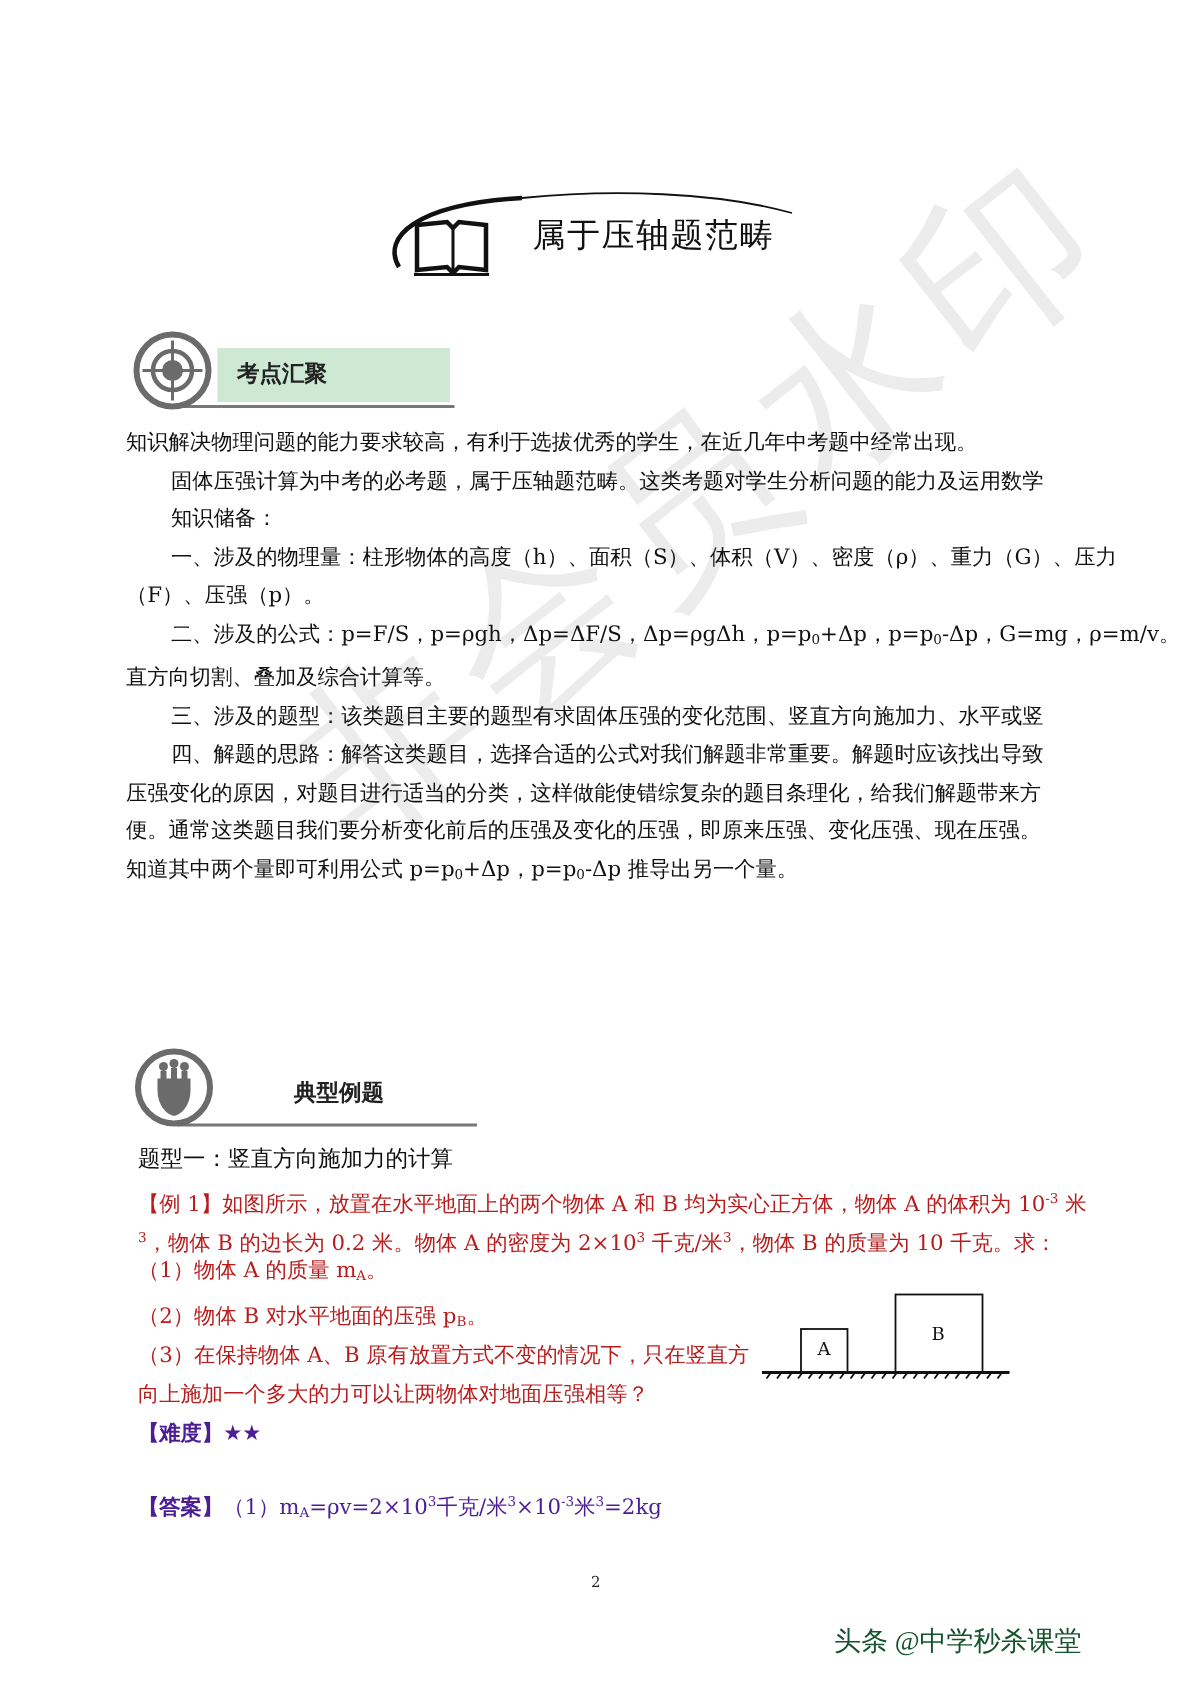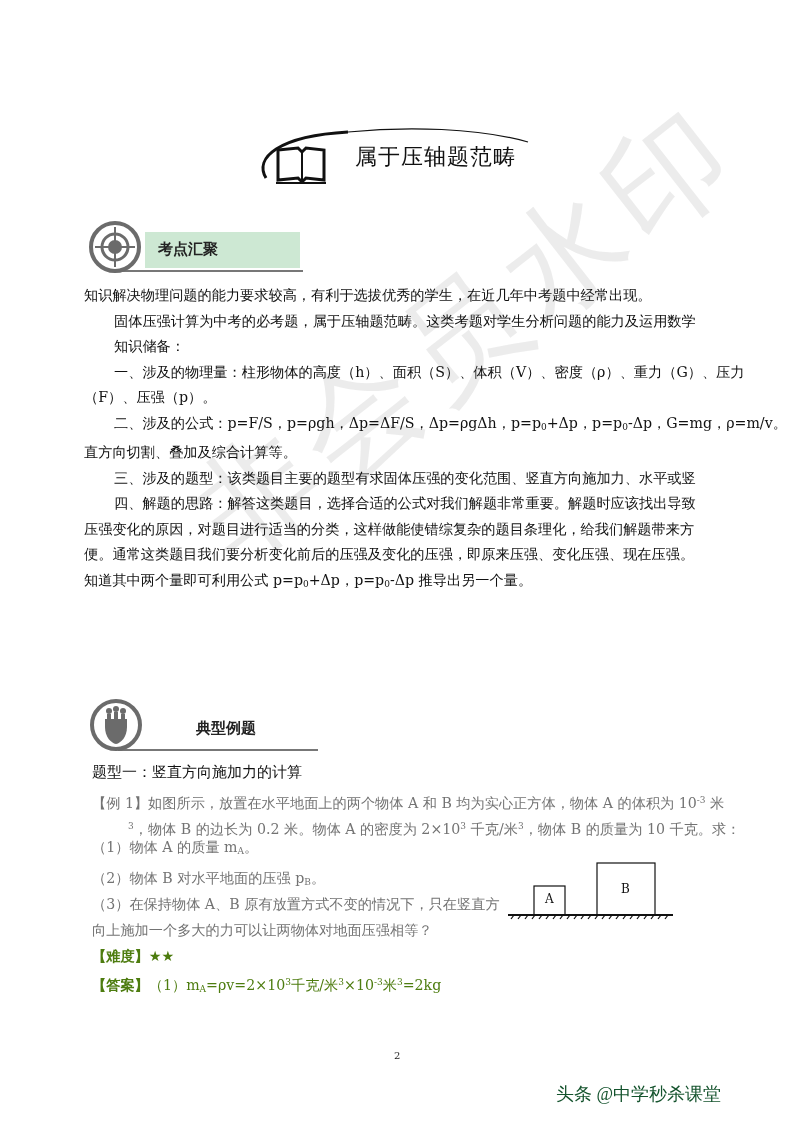--- a/index.html
+++ b/index.html
@@ -28,22 +28,22 @@
   .sec-underline { left: 20px; top: 50px; width: 195px; height: 2px; background: #777; }
   .line { display: block; white-space: nowrap; }
   .indent { padding-left: 30px; }
   sub { font-size: 9px; vertical-align: -2px; }
   sup { font-size: 9px; vertical-align: 5px; }
 
   .heading2 {
     left: 92px; top: 763px; font-family: "DejaVu Sans", sans-serif; font-size: 15px; color: #111;
     white-space: nowrap;
   }
-  .ex-text { left: 92px; font-size: 14.2px; line-height: 25.5px; color: #737373; white-space: nowrap; }
-  .red { color: #4d7c0f; }
+  .ex-text { left: 92px; font-size: 14.2px; line-height: 25.5px; color: #b91c1c; white-space: nowrap; }
+  .red { color: #4c1d95; }
   .bold { font-weight: bold; }
 
   
   .figure { left: 505px; top: 860px; width: 170px; height: 65px; }
 
   .page-num { left: 394px; top: 1050px; font-size: 10px; color: #222; }
   .footer-brand {
     left: 556px; top: 1082px; font-family: Liberation Serif, serif; font-size: 18px;
     color: #14532d; white-space: nowrap;
   }
@@ -110,28 +110,28 @@
     <rect x="19" y="17" width="4" height="6" fill="#6b6b6b"></rect>
     <rect x="26" y="15" width="4" height="8" fill="#6b6b6b"></rect>
     <rect x="33" y="17" width="4" height="6" fill="#6b6b6b"></rect>
   </svg>
   <div class="abs sec-label" style="left:72px;top:22px;margin-left:36px;">典型例题</div>
 </div>
 
 <div class="abs heading2">题型一：竖直方向施加力的计算</div>
 
 <div class="abs ex-text" style="top:788px;"><span>【例 1】如图所示，放置在水平地面上的两个物体 A 和 B 均为实心正方体，物体 A 的体积为 10</span><sup>-3</sup><span> 米</span></div>
-<div class="abs ex-text" style="top:814px;margin-left:36px;"><sup>3</sup><span>，物体 B 的边长为 0.2 米。物体 A 的密度为 2×10</span><sup>3</sup><span> 千克/米</span><sup>3</sup><span>，物体 B 的质量为 10 千克。求：</span></div>
+<div class="abs ex-text" style="top:814px;"><sup>3</sup><span>，物体 B 的边长为 0.2 米。物体 A 的密度为 2×10</span><sup>3</sup><span> 千克/米</span><sup>3</sup><span>，物体 B 的质量为 10 千克。求：</span></div>
 <div class="abs ex-text" style="top:835px;"><span>（1）物体 A 的质量 m</span><sub>A</sub><span>。</span></div>
 <div class="abs ex-text" style="top:866px;"><span>（2）物体 B 对水平地面的压强 p</span><sub>B</sub><span>。</span></div>
 <div class="abs ex-text" style="top:892px;">（3）在保持物体 A、B 原有放置方式不变的情况下，只在竖直方</div>
 <div class="abs ex-text" style="top:918px;">向上施加一个多大的力可以让两物体对地面压强相等？</div>
 
 <div class="abs ex-text red" style="top:944px;"><span class="bold">【难度】</span><span>★★</span></div>
-<div class="abs ex-text red" style="top:970px;text-align:center;"><span class="bold">【答案】</span><span>（1）m</span><sub>A</sub><span>=ρv=2×10</span><sup>3</sup><span>千克/米</span><sup>3</sup><span>×10</span><sup>-3</sup><span>米</span><sup>3</sup><span>=2kg</span></div>
+<div class="abs ex-text red" style="top:990px;text-align:center;"><span class="bold">【答案】</span><span>（1）m</span><sub>A</sub><span>=ρv=2×10</span><sup>3</sup><span>千克/米</span><sup>3</sup><span>×10</span><sup>-3</sup><span>米</span><sup>3</sup><span>=2kg</span></div>
 
 <div class="abs figure">
   <svg width="170" height="65" viewBox="0 0 170 65">
     <rect x="29" y="26" width="31" height="29" fill="#fff" stroke="#111" stroke-width="1.2"></rect>
     <rect x="92" y="3" width="58" height="52" fill="#fff" stroke="#111" stroke-width="1.2"></rect>
     <line x1="3" y1="55" x2="168" y2="55" stroke="#111" stroke-width="2"></line>
     <g stroke="#111" stroke-width="1.2">
       <line x1="6" y1="59" x2="9" y2="55"></line>
         <line x1="13" y1="59" x2="16" y2="55"></line>
         <line x1="20" y1="59" x2="23" y2="55"></line>

